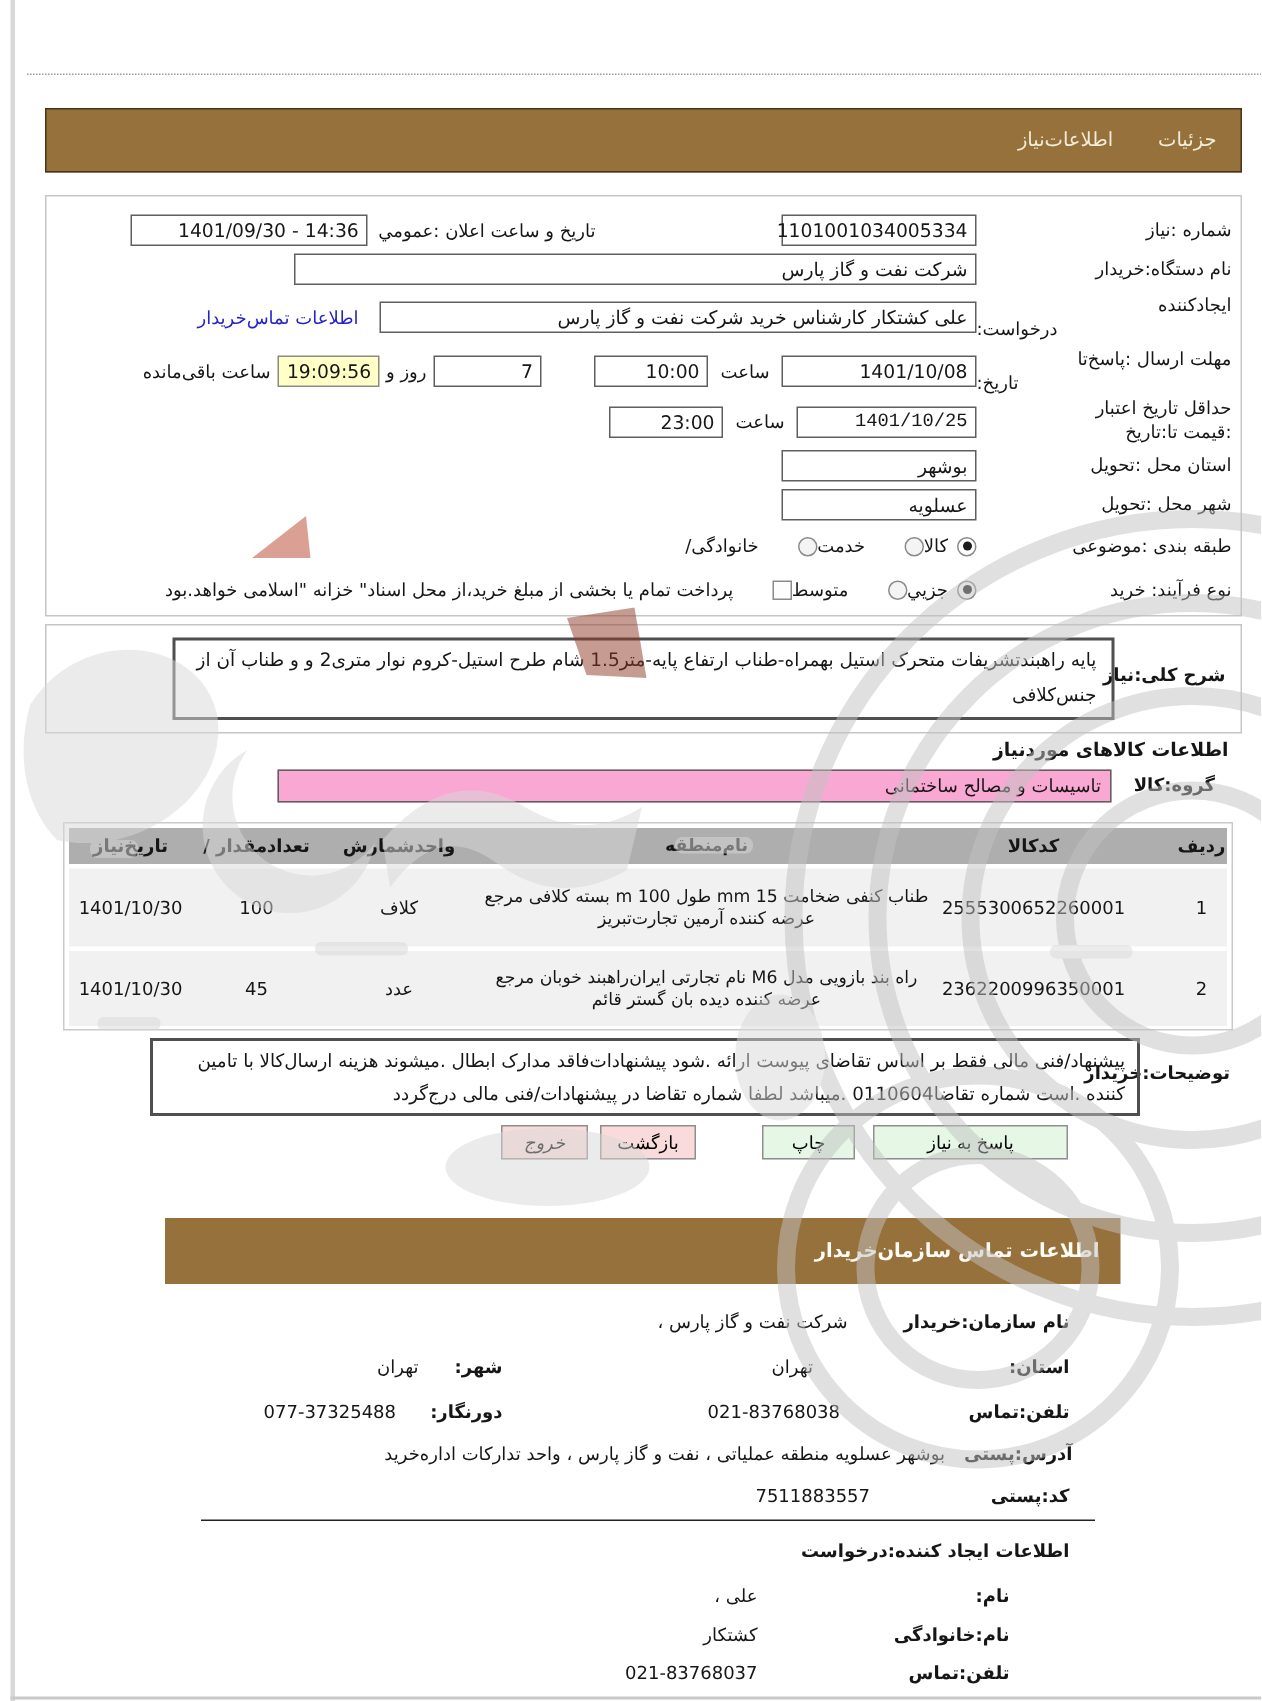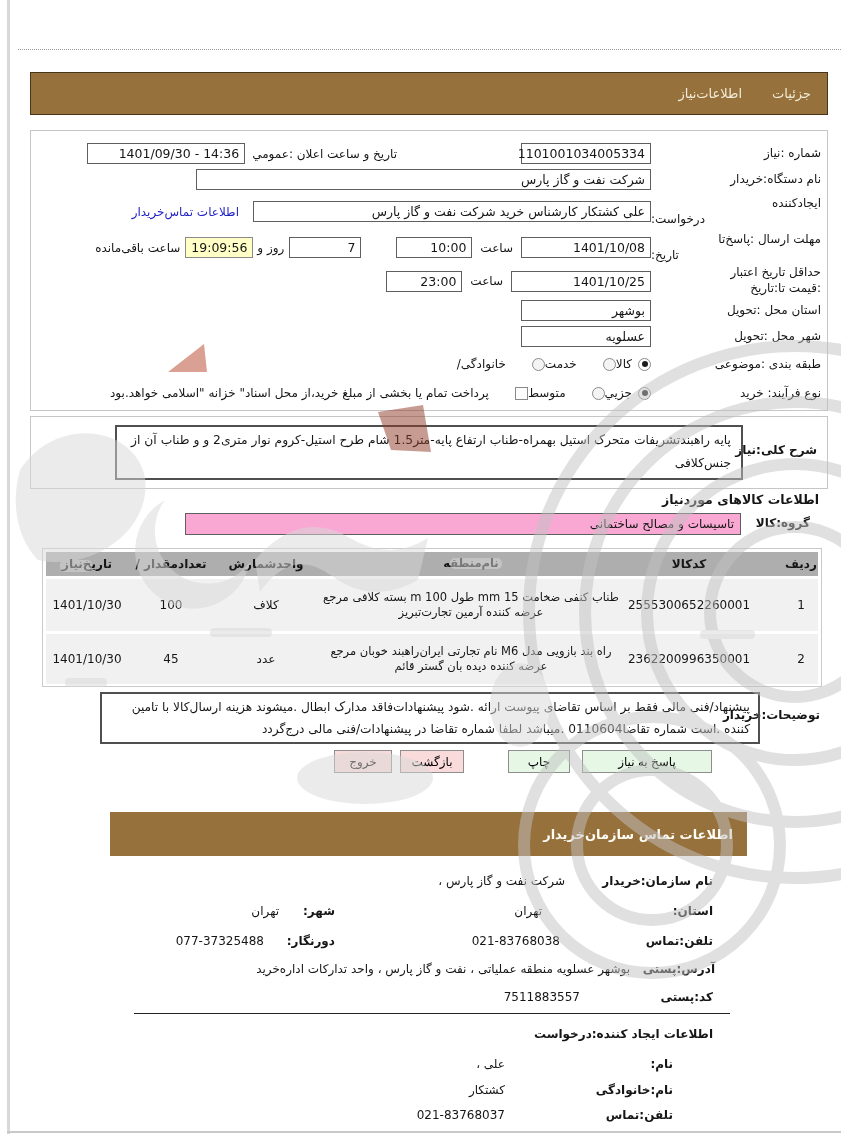--- a/index.html
+++ b/index.html
@@ -168,21 +168,21 @@
         <span class="ltr">19:09:56</span>
       </div>
       <span style="margin-right:5px;">ساعت باقی‌مانده</span>
     </div>
 
     <div class="row" style="height:32px;">
       <span class="lbl lbl2">
         <span>حداقل تاریخ اعتبار</span>
         <span>:قیمت تا:تاریخ</span>
       </span>
-      <div class="inp" style="width:140px;">
+      <div class="inp" style="width:120px;font-family:Liberation Mono, monospace;">
         <span class="ltr">1401/10/25</span>
       </div>
       <span style="margin:0 8px;">ساعت</span>
       <div class="inp" style="width:76px;">
         <span class="ltr">23:00</span>
       </div>
     </div>
 
     <div class="row" style="height:26px;">
       <span class="lbl">استان محل :تحویل</span>
@@ -267,21 +267,21 @@
     </div>
   </div>
 
   <span class="abs remarks-label">توضیحات:خریدار</span>
   <div class="abs remarks-box">پیشنهاد/فنی مالی فقط بر اساس تقاضای پیوست ارائه .شود پیشنهادات‌فاقد مدارک ابطال .میشوند هزینه ارسال‌کالا با تامین کننده .است شماره تقاضا0110604 .میباشد لطفا شماره تقاضا در پیشنهادات/فنی مالی درج‌گردد</div>
 
   <div class="abs buttons">
     <button class="btn green" style="width:130px;">پاسخ به نیاز</button>
     <button class="btn green" style="width:62px;margin-right:12px;">چاپ</button>
     <button class="btn pink" style="width:64px;margin-right:44px;">بازگشت</button>
-    <button class="btn pink" style="width:58px;margin-right:8px;">خروج</button>
+    <button class="btn pink" style="width:58px;margin-right:8px;font-style:italic;">خروج</button>
   </div>
 
   <div class="abs footer-bar">
     <span>اطلاعات تماس سازمان‌خریدار</span>
   </div>
 
   <span class="abs f-lbl" style="top:874px;right:128px;text-align:center;">نام سازمان:خریدار</span>
   <span class="abs" style="top:874px;right:276px;">شرکت نفت و گاز پارس ،</span>
 
   <span class="abs f-lbl ltr" style="top:904px;right:128px;">:استان</span>

